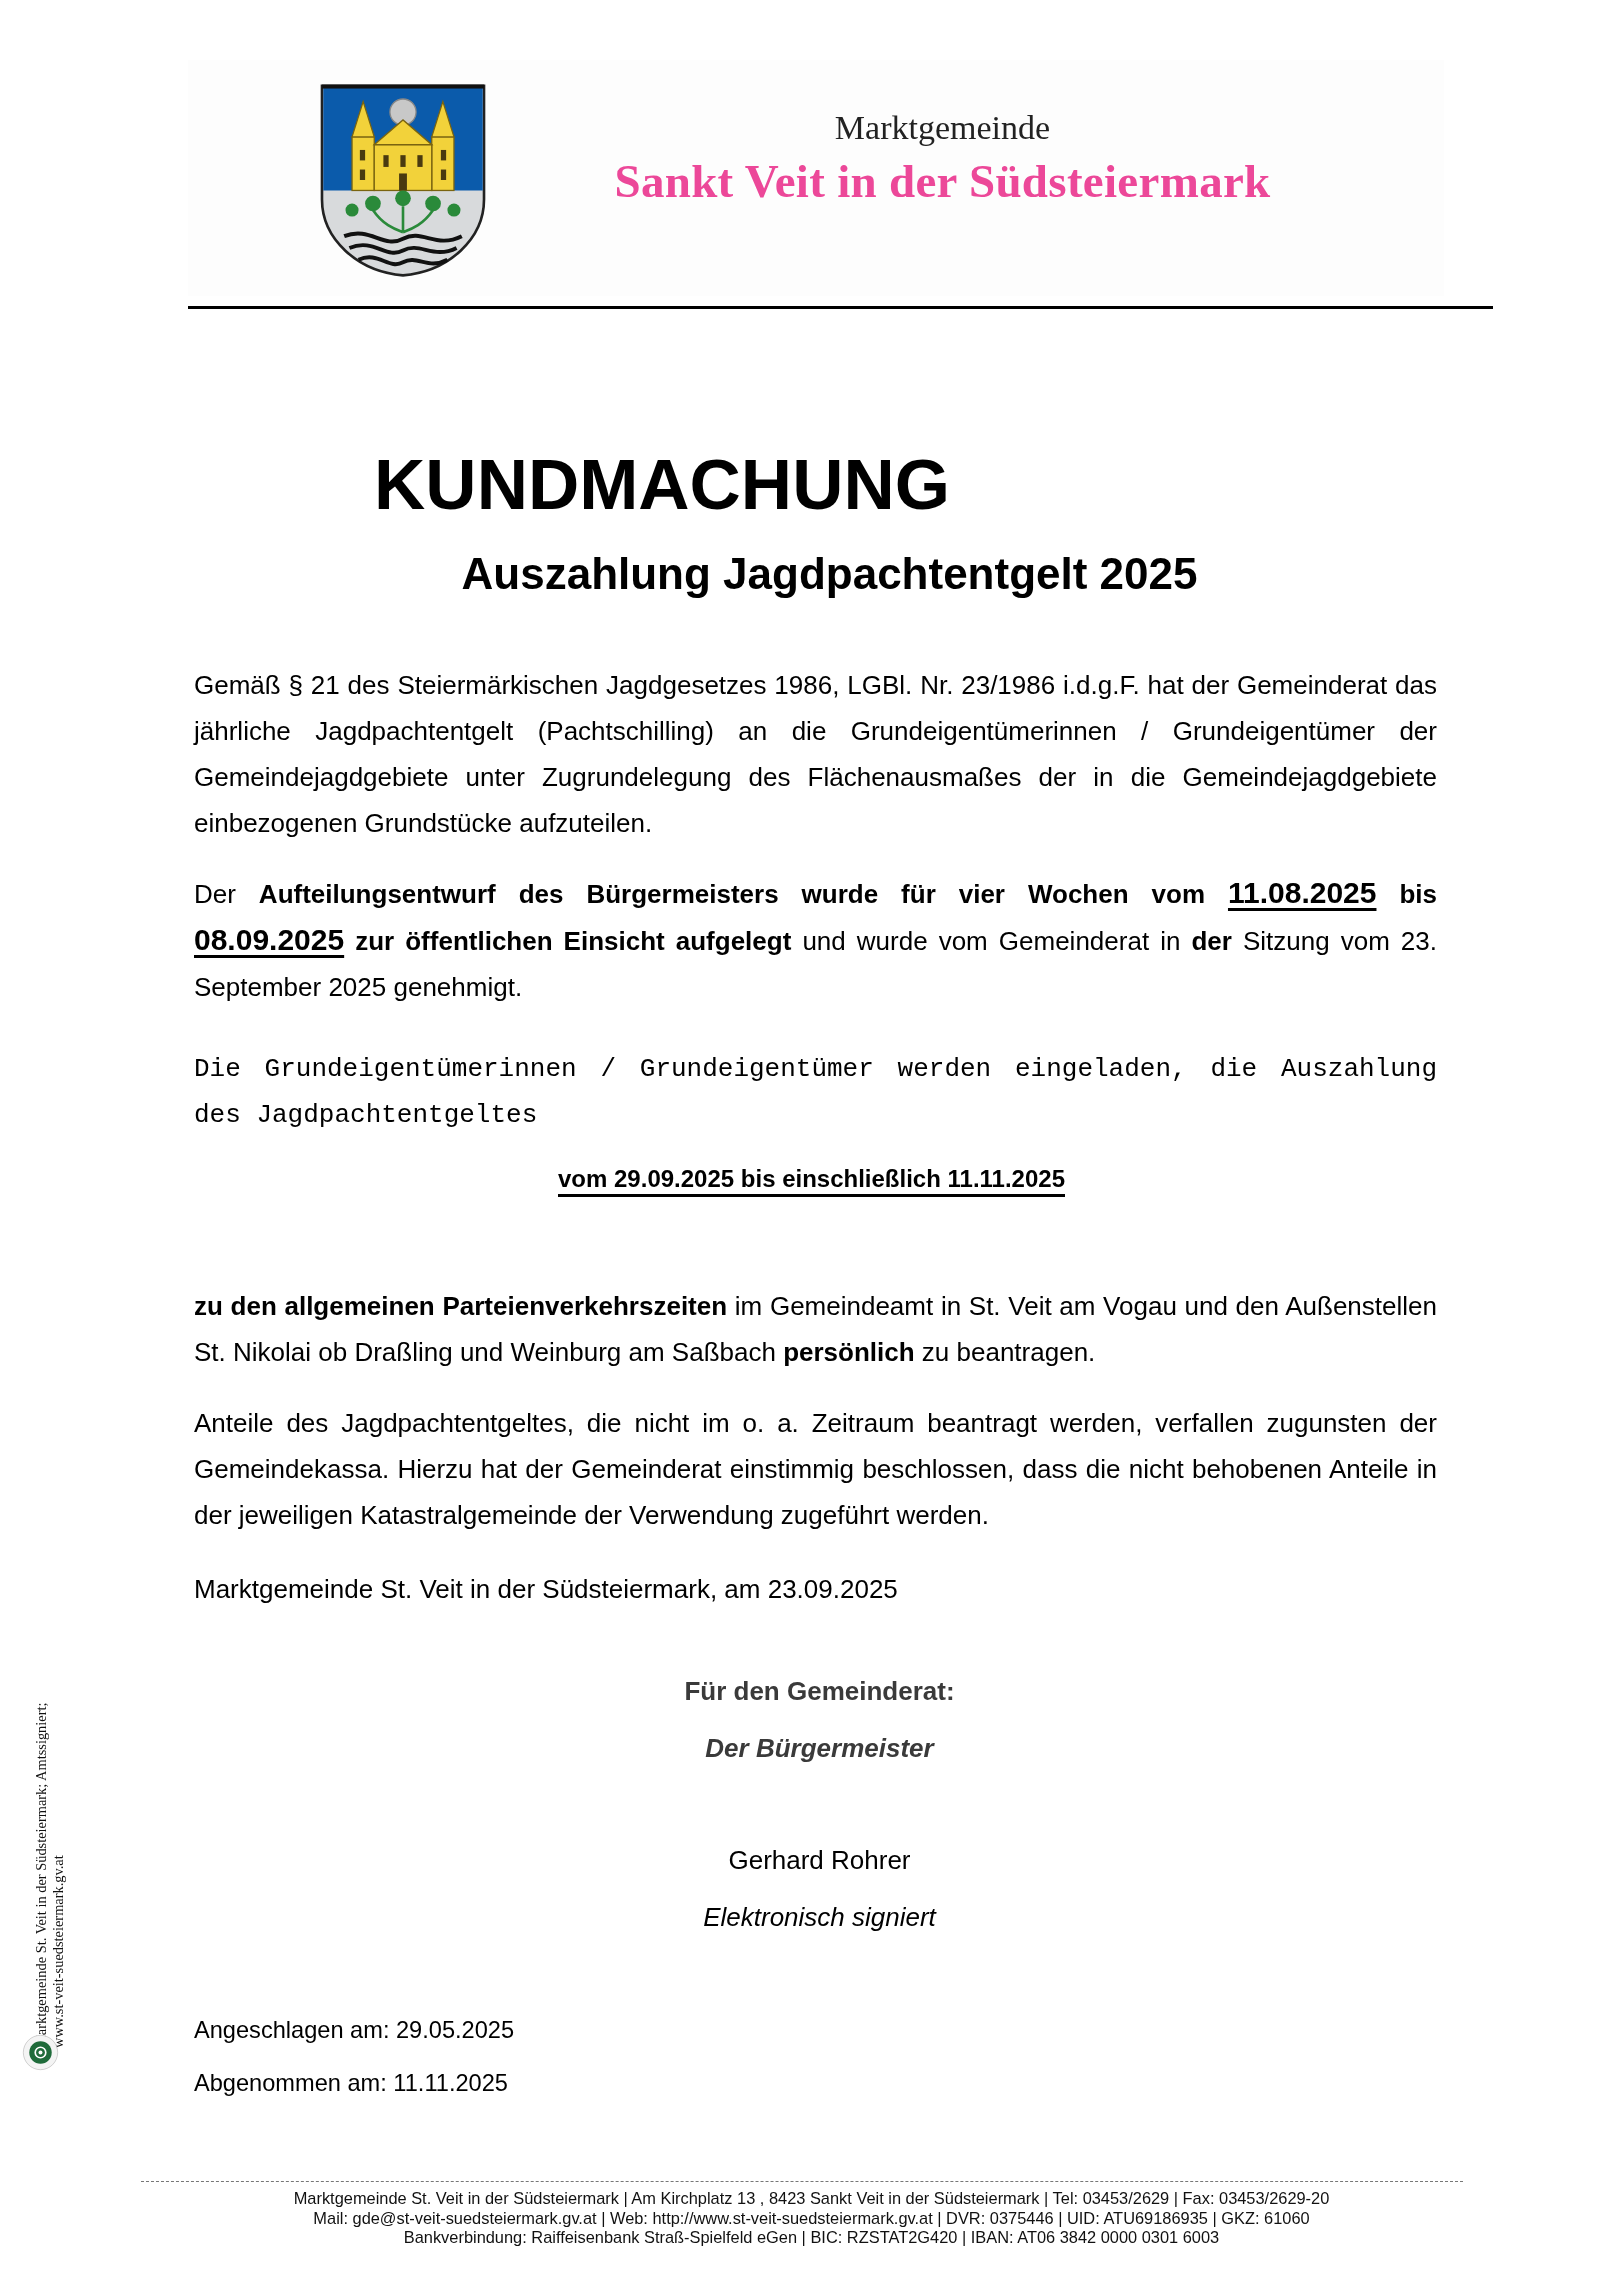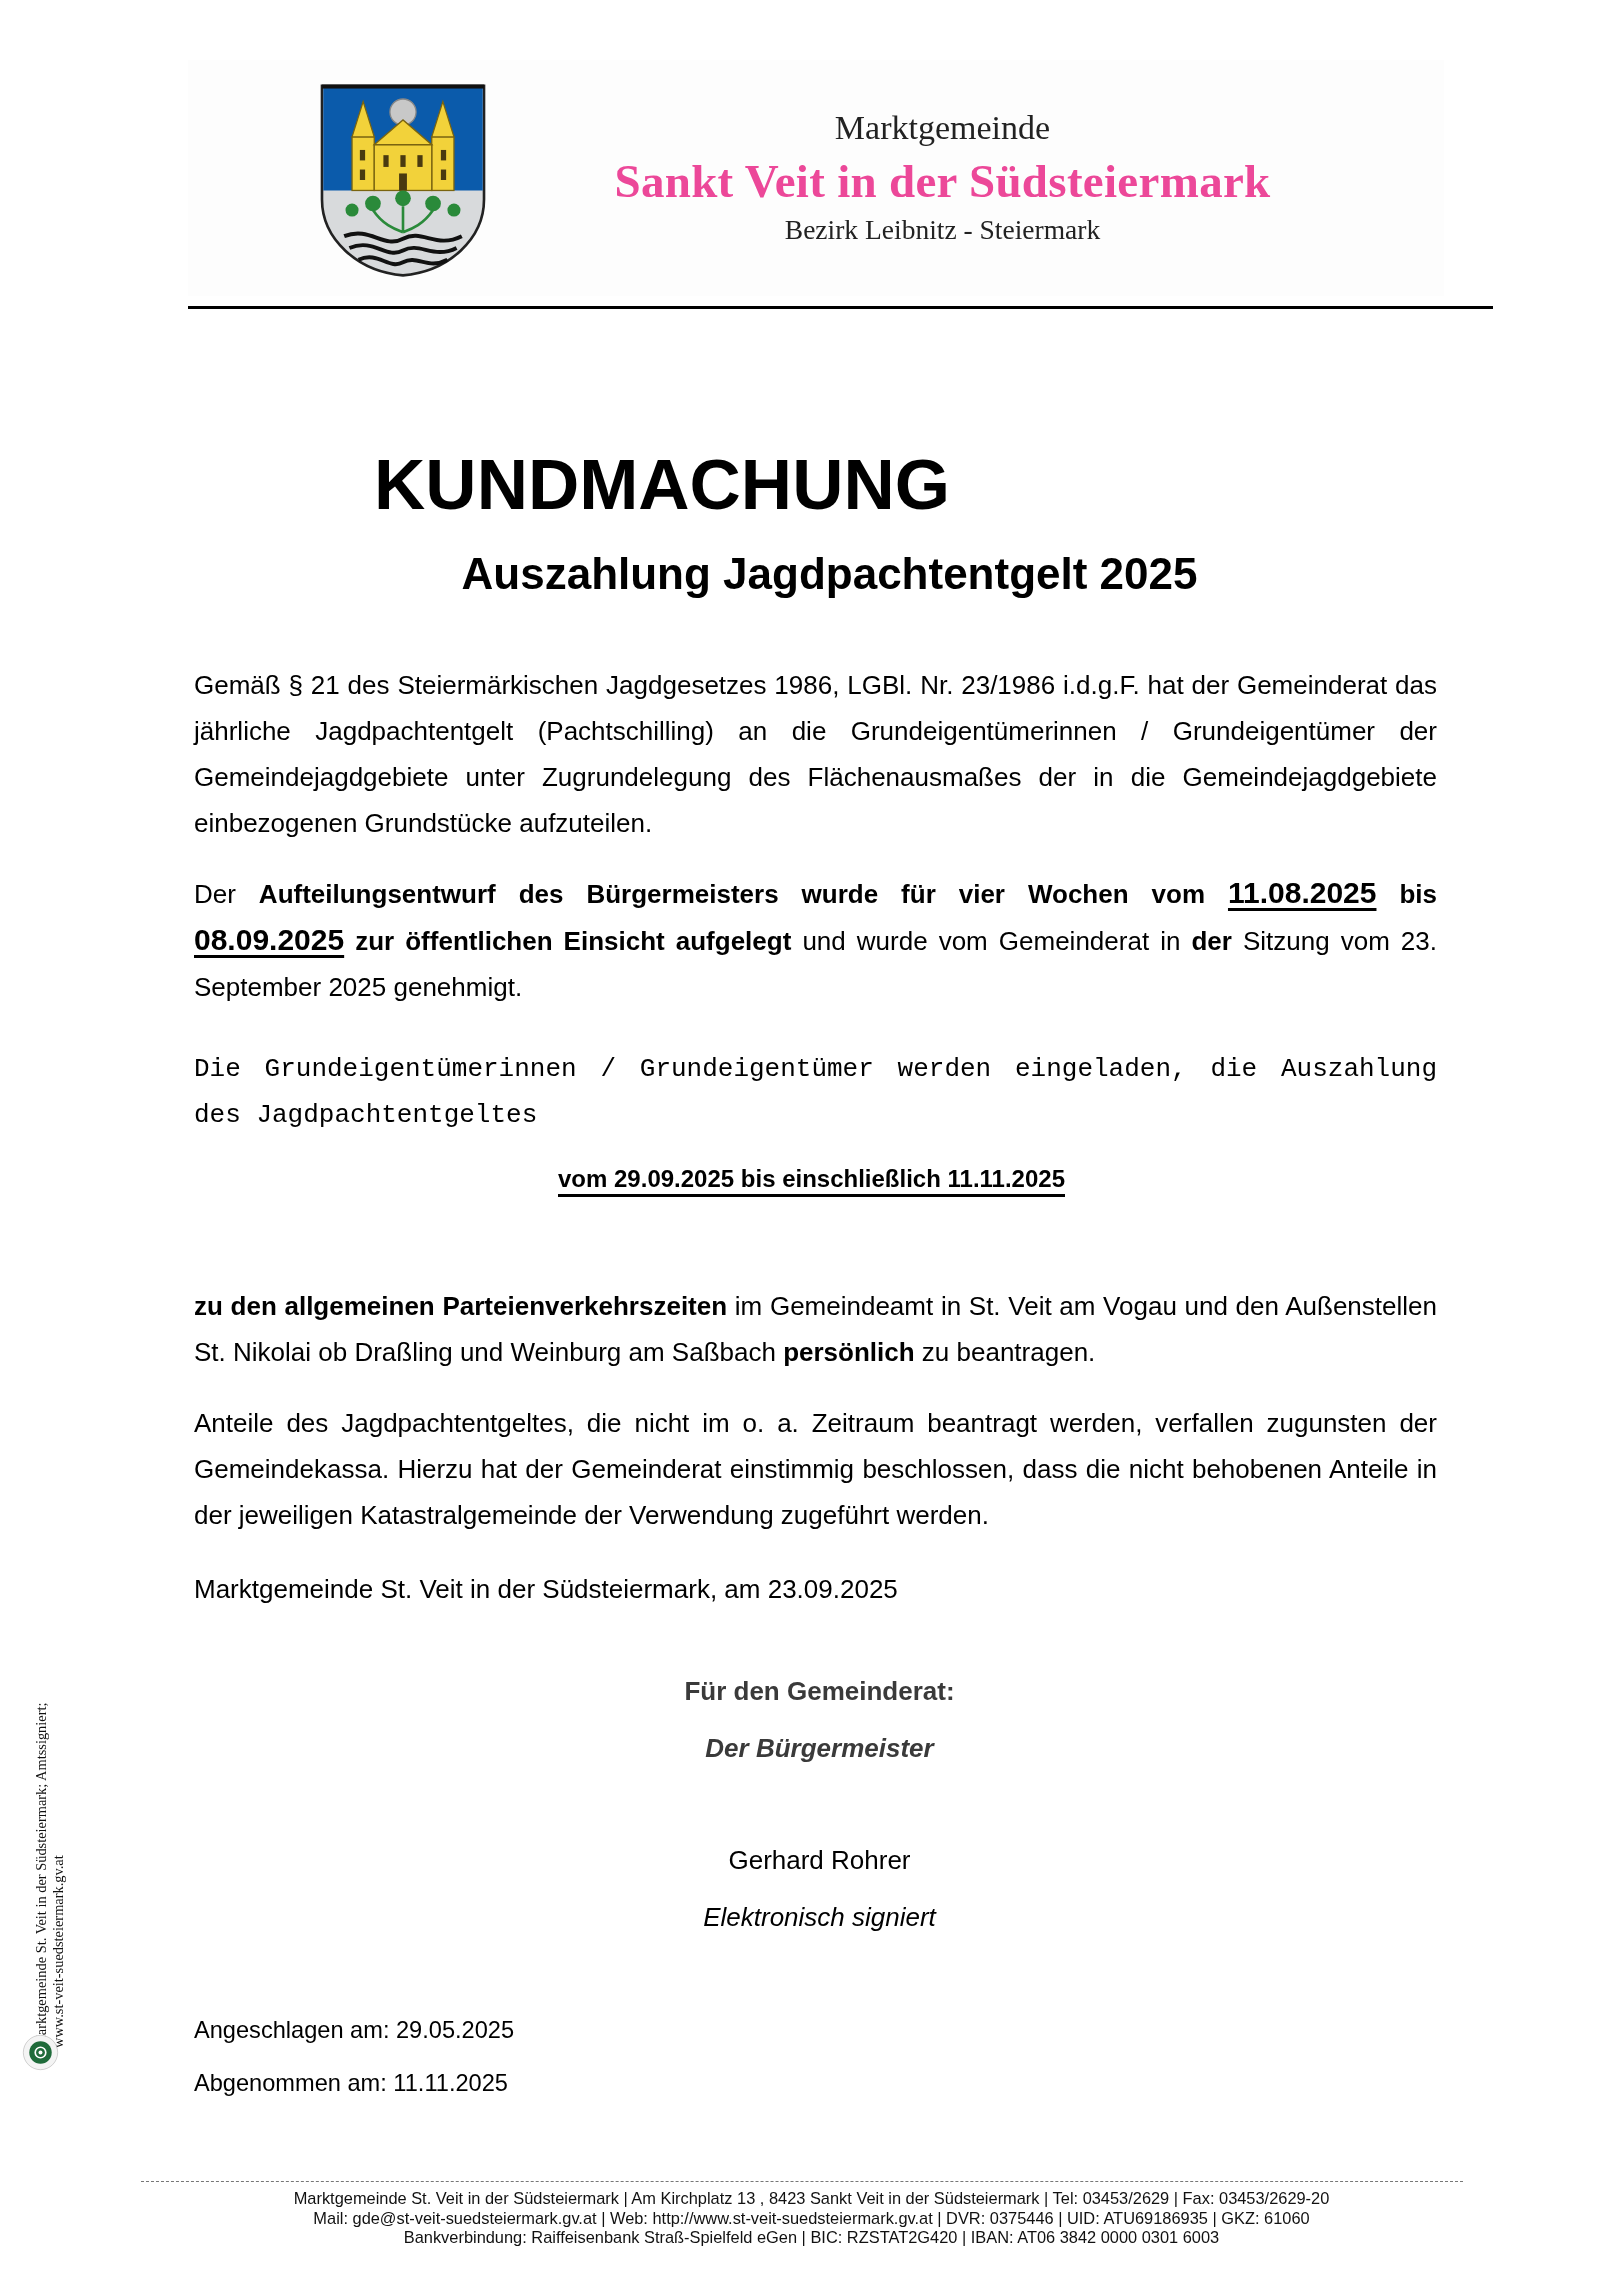--- a/index.html
+++ b/index.html
@@ -93,21 +93,20 @@
   <g stroke="#111" stroke-width="6" fill="none">
     <path d="M40 236 C80 220 100 256 130 240 C160 224 180 256 220 236"></path>
     <path d="M48 254 C86 238 104 272 130 258 C156 244 176 272 212 254"></path>
     <path d="M62 272 C92 258 108 288 130 276 C152 264 168 288 198 272"></path>
   </g>
 </svg>
 
 <div class="org-block">
   <div class="org-line1">Marktgemeinde</div>
   <div class="org-line2">Sankt Veit in der Südsteiermark</div>
-  <div class="org-line3">Bezirk Leibnitz - Steiermark</div>
 </div>
 
 <div class="header-rule"></div>
 
 <div class="title">KUNDMACHUNG</div>
 <div class="subtitle">Auszahlung Jagdpachtentgelt 2025</div>
 
 <div class="body-text p1">
   <p>Gemäß § 21 des Steiermärkischen Jagdgesetzes 1986, LGBl. Nr. 23/1986 i.d.g.F. hat der Gemeinderat das jährliche Jagdpachtentgelt (Pachtschilling) an die Grundeigentümerinnen / Grundeigentümer der Gemeindejagdgebiete unter Zugrundelegung des Flächenausmaßes der in die Gemeindejagdgebiete einbezogenen Grundstücke aufzuteilen.</p>
 </div>

